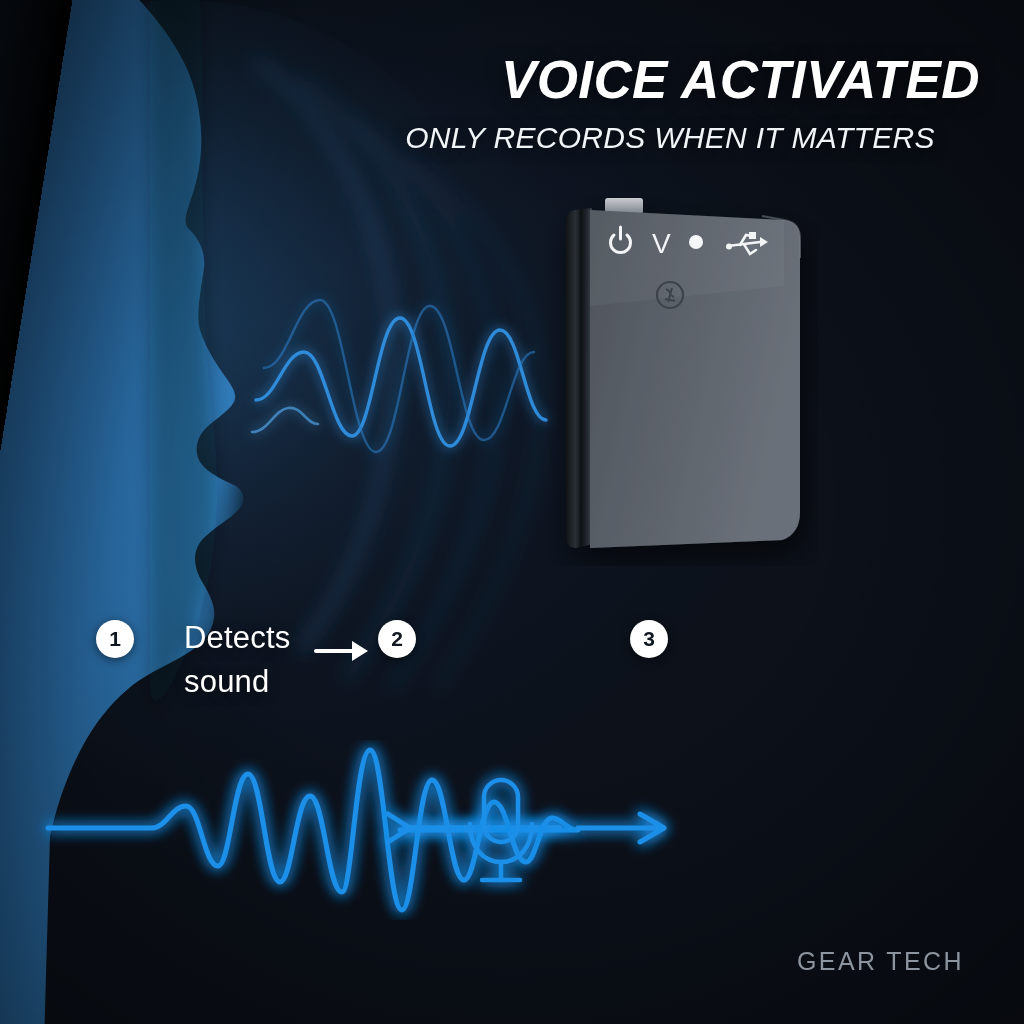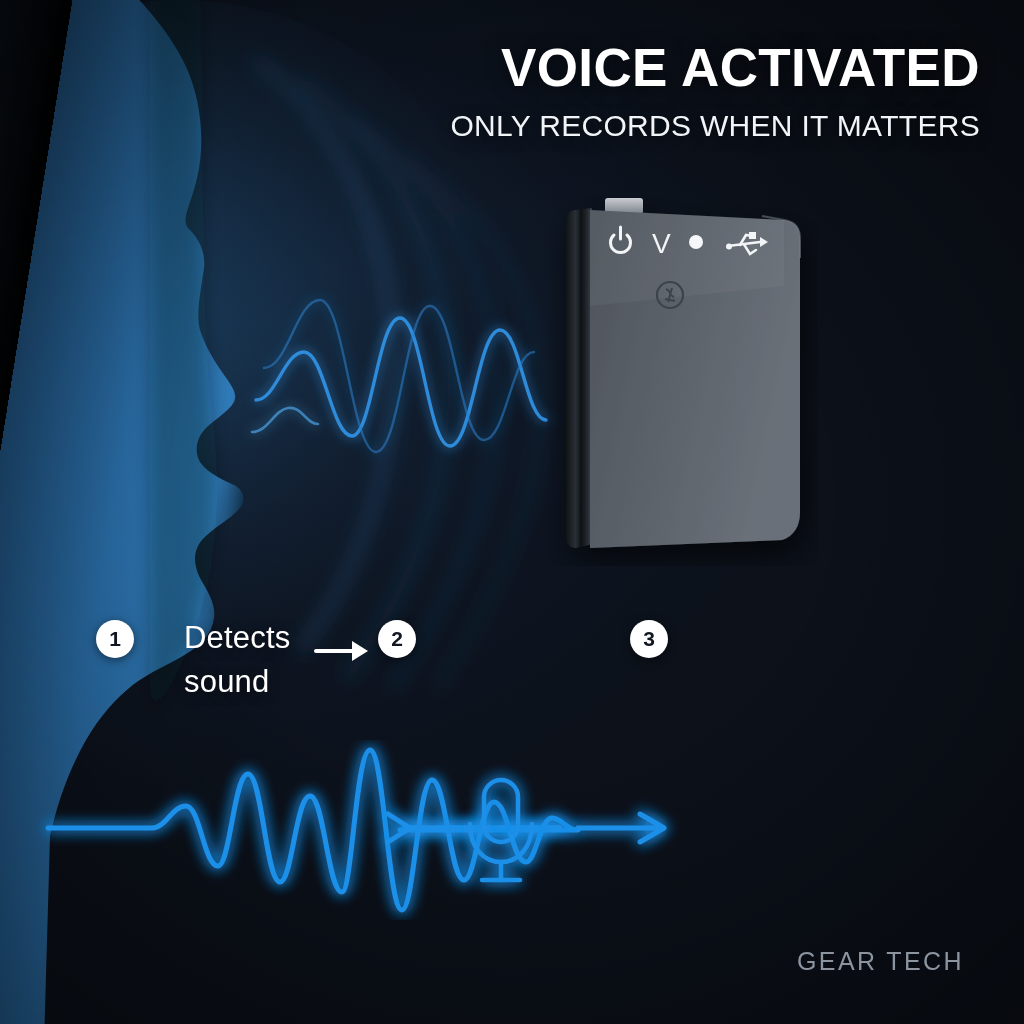--- a/index.html
+++ b/index.html
@@ -22,41 +22,43 @@
   .vignette {
     position: absolute; inset: 0;
     background: radial-gradient(ellipse 760px 700px at 512px 500px, rgba(0,0,0,0) 40%, rgba(0,0,0,0.45) 100%);
     pointer-events: none;
   }
   .bgsvg { position: absolute; inset: 0; }
 
   
   .headline-block {
     position: absolute;
-    top: 40px;
+    top: 52px;
     right: 44px;
     text-align: right;
     width: 620px;
+    font-style: italic;
   }
   .headline {
     color: #ffffff;
     font-size: 53px;
     font-weight: bold;
     letter-spacing: 0.4px;
     line-height: 1.04;
     margin: 0;
     text-shadow: 0 2px 18px rgba(0,0,0,0.6);
   }
   .subheadline {
     color: #f2f5f8;
     font-size: 30px;
     font-weight: normal;
     letter-spacing: 0.3px;
     margin: 14px 0 0 0;
     text-shadow: 0 2px 14px rgba(0,0,0,0.55);
+    text-align: center;
   }
 
   
   .device-wrap {
     position: absolute;
     left: 548px;
     top: 196px;
     width: 270px;
     height: 370px;
   }

